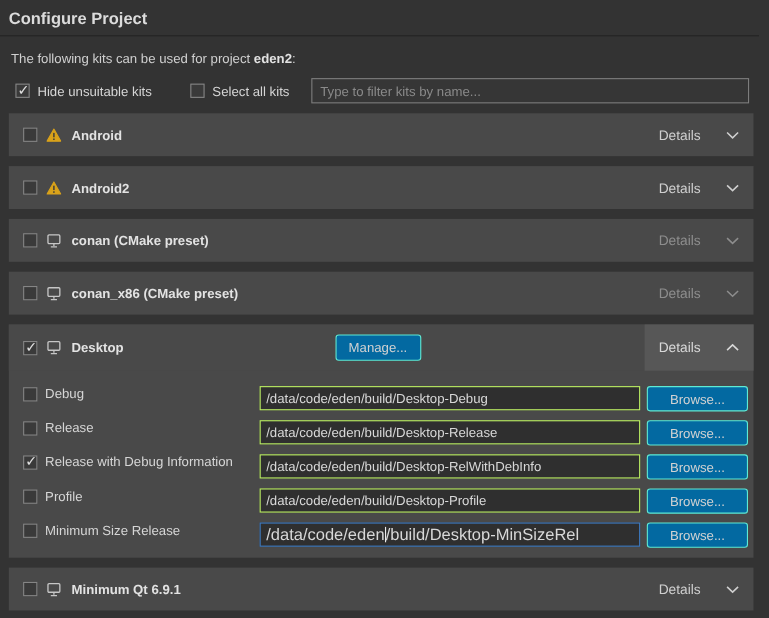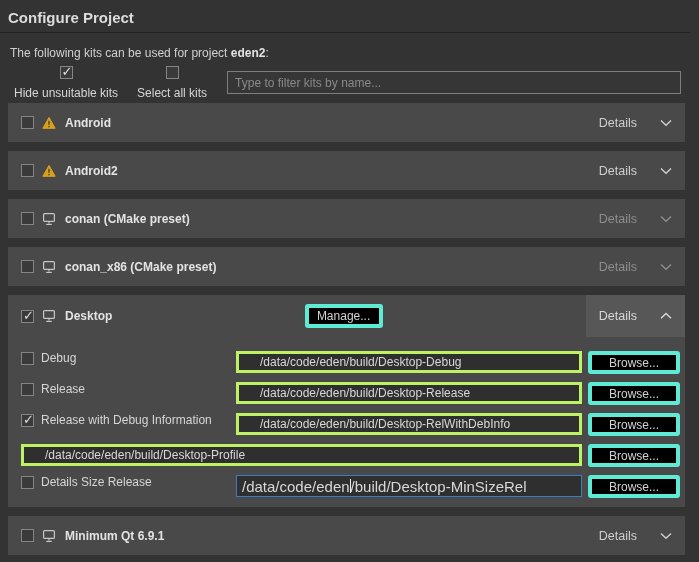--- a/index.html
+++ b/index.html
@@ -19,22 +19,22 @@
   }
   .title-divider { height: 1px; background: #232323; width: 100%; }
 
   .subtitle { margin: 13px 10px 4px 10px; color: #d0d0d0; }
   .subtitle b { color: #e2e2e2; }
 
   .filter-row {
     display: flex; align-items: center;
     margin: 11px 9px 0 14px; height: 23px;
   }
-  .cb-wrap { display: flex; align-items: center; gap: 7px; cursor: default; flex-direction: column; }
-  .cb-wrap + .cb-wrap { margin-left: 19px; }
+  .cb-wrap { display: flex; align-items: center; gap: 7px; cursor: default; }
+  .cb-wrap + .cb-wrap { margin-left: 35px; }
   .checkbox {
     width: 13px; height: 13px; flex: 0 0 13px;
     border: 1px solid #858585; background: #3a3a3a;
     position: relative; display: inline-block;
   }
   .checkbox.checked::after {
     content: "\2713";
     position: absolute; left: 1px; top: -3px;
     font-size: 13px; color: #e0e0e0;
   }
@@ -58,42 +58,42 @@
 
   .details-btn {
     margin-left: auto; height: 100%;
     display: flex; align-items: center; gap: 23px;
     padding: 0 13px; color: #cfcfcf; font-size: 12.5px; cursor: default;
   }
   .details-btn.dim { color: #8d8d8d; }
   .details-btn.active { background: #575757; color: #d8d8d8; }
 
   .btn {
-    background: #000000; border: 4px solid #5eead4; border-radius: 3px;
+    background: #0369a1; border: 1px solid #5eead4; border-radius: 3px;
     color: #d2d2d2; font-family: "Liberation Sans", sans-serif;
     font-size: 12px; cursor: default;
   }
   .manage-btn { height: 24px; width: 78px; margin-right: 11px; }
 
   .kit-section { background: #494949; padding-bottom: 9px; }
   .kit-section .kit-row.section-header { height: 42px; padding-left: 13px; }
 
   .config-row {
     display: flex; align-items: flex-start;
     margin: 8px 0 0 13px; padding-right: 5px; height: 23px;
   }
   .config-row.first { margin-top: 14px; }
   .config-left { display: flex; align-items: center; width: 215px; flex: 0 0 215px; }
   .config-label { margin-left: 7px; color: #d6d6d6; }
 
   .path-input {
     flex: 1; height: 22px; min-width: 0;
-    background: #2f2f2f; border: 3px solid #bef264;
+    background: #2f2f2f; border: 1px solid #bef264;
     color: #d8d8d8; font-family: "Liberation Sans", sans-serif;
-    font-size: 12px; padding: 0 21px; outline: none;
+    font-size: 12px; padding: 0 5px; outline: none;
   }
   .path-box {
     flex: 1; height: 22px; min-width: 0;
     background: #2f2f2f; border: 1px solid #3e7cc4;
     color: #d8d8d8; font-size: 15px; padding: 0 5px;
     display: flex; align-items: center; white-space: pre; overflow: hidden;
   }
   .caret { width: 1px; height: 14px; background: #ececec; flex: 0 0 1px; }
   .browse-btn { height: 23px; width: 92px; margin-left: 6px; flex: 0 0 92px; }
 
@@ -246,28 +246,32 @@
       <div class="config-row">
         <span class="config-left">
           <span class="checkbox checked"></span>
           <span class="config-label">Release with Debug Information</span>
         </span>
         <input class="path-input" value="/data/code/eden/build/Desktop-RelWithDebInfo" style="">
         <button class="btn browse-btn">Browse...</button>
       </div>
 
       <div class="config-row">
+        <span class="config-left">
+          <span class="checkbox"></span>
+          <span class="config-label">Profile</span>
+        </span>
         <input class="path-input" value="/data/code/eden/build/Desktop-Profile" style="">
         <button class="btn browse-btn">Browse...</button>
       </div>
 
       <div class="config-row">
         <span class="config-left">
           <span class="checkbox"></span>
-          <span class="config-label">Details Size Release</span>
+          <span class="config-label">Minimum Size Release</span>
         </span>
         <span class="path-box"><span>/data/code/eden</span><span class="caret"></span><span>/build/Desktop-MinSizeRel</span></span>
         <button class="btn browse-btn">Browse...</button>
       </div>
     </div>
 
     <div class="kit-row">
       <span class="checkbox"></span>
       <span class="kit-icon">
         <svg width="14" height="14" viewBox="0 0 14 14">

